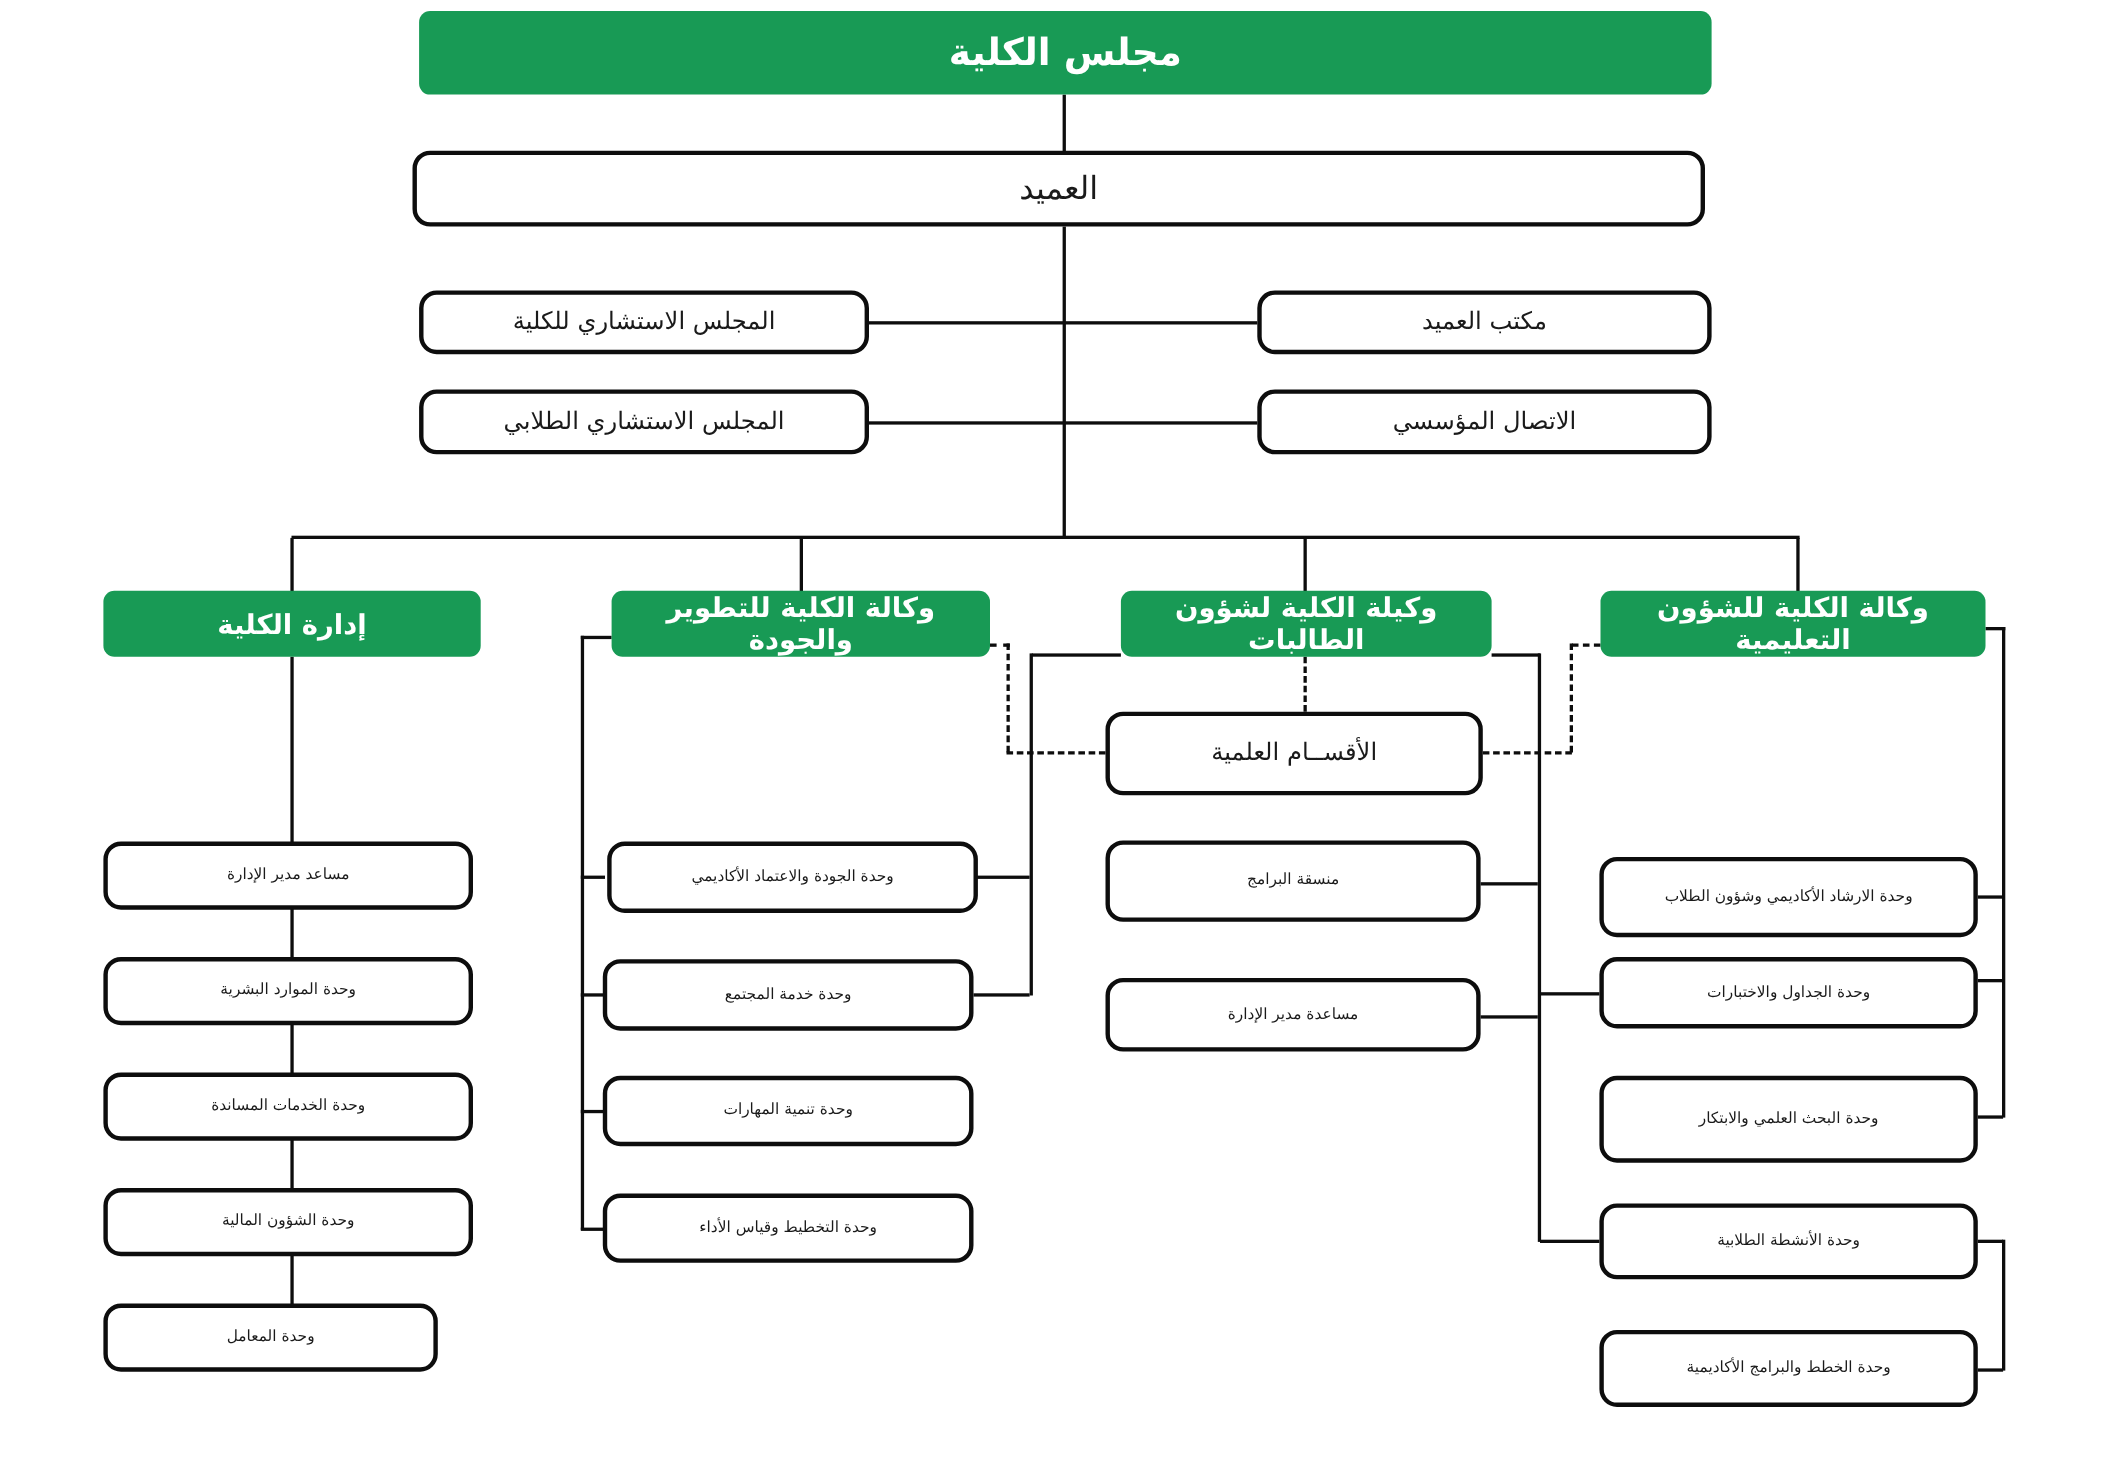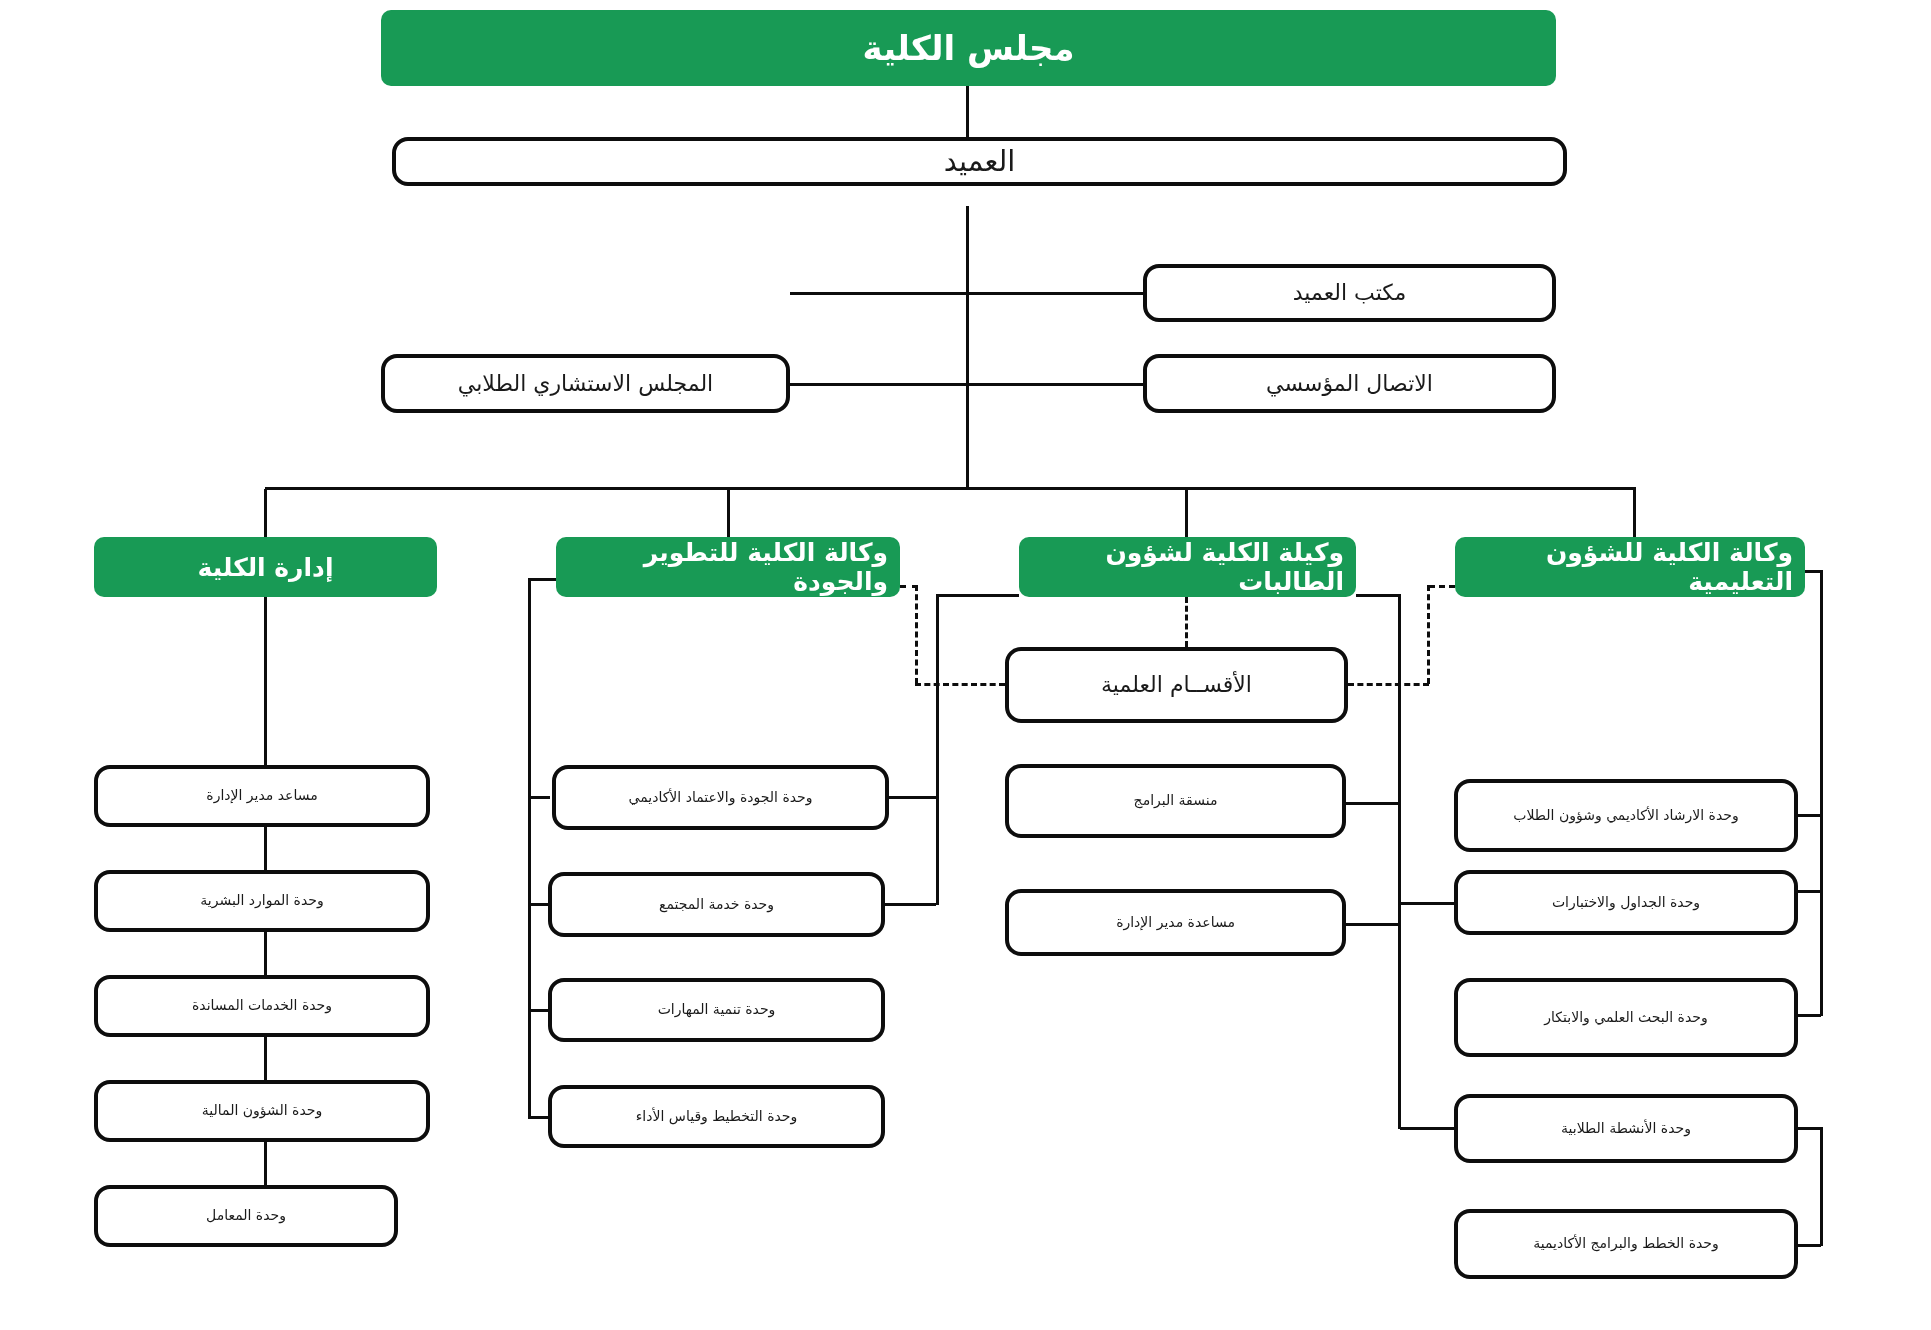--- a/index.html
+++ b/index.html
@@ -2,21 +2,21 @@
 <html lang="ar"><head>
 <meta charset="utf-8">
 <style>
   html,body{margin:0;padding:0;background:#ffffff;}
   .canvas{
     position:relative;width:1931px;height:1330px;background:#ffffff;overflow:hidden;
     font-family:"DejaVu Sans",sans-serif;
   }
   .node{
     position:absolute;display:flex;align-items:center;justify-content:center;
-    direction:rtl;box-sizing:border-box;z-index:3;
+    text-align:center;direction:rtl;box-sizing:border-box;z-index:3;
   }
   .white{
     background:#ffffff;border:4px solid #0d0d0d;border-radius:16px;
     color:#1a1a1a;font-size:14px;line-height:1.25;padding:2px 14px;
   }
   .green{
     background:#189a55;border:none;border-radius:10px;color:#ffffff;
     font-weight:bold;font-size:25px;padding:2px 12px;
   }
   .t-xl{font-size:34px;}
@@ -74,22 +74,23 @@
   <div class="dv" style="left:1185px;top:597px;height:50px"></div>
   <div class="dh" style="left:900px;top:585px;width:18px"></div>
   <div class="dv" style="left:915px;top:585px;height:99px"></div>
   <div class="dh" style="left:915px;top:683px;width:90px"></div>
   <div class="dh" style="left:1429px;top:585px;width:26px"></div>
   <div class="dv" style="left:1427px;top:585px;height:99px"></div>
   <div class="dh" style="left:1348px;top:683px;width:81px"></div>
 
   <div class="node green t-xl" style="left:381px;top:10px;width:1175px;height:76px">مجلس الكلية</div>
 
-  <div class="node white t-lg" style="left:392px;top:137px;width:1175px;height:49px">العميد</div>
+  <div class="node white t-lg" style="left:375px;top:137px;width:1175px;height:69px">العميد</div>
 
+  <div class="node white t-md" style="left:381px;top:264px;width:409px;height:58px">المجلس الاستشاري للكلية</div>
 
   <div class="node white t-md" style="left:1143px;top:264px;width:413px;height:58px">مكتب العميد</div>
 
   <div class="node white t-md" style="left:381px;top:354px;width:409px;height:59px">المجلس الاستشاري الطلابي</div>
 
   <div class="node white t-md" style="left:1143px;top:354px;width:413px;height:59px">الاتصال المؤسسي</div>
 
   <div class="node green" style="left:94px;top:537px;width:343px;height:60px">إدارة الكلية</div>
 
   <div class="node green" style="left:1019px;top:537px;width:337px;height:60px">وكيلة الكلية لشؤون الطالبات</div>

